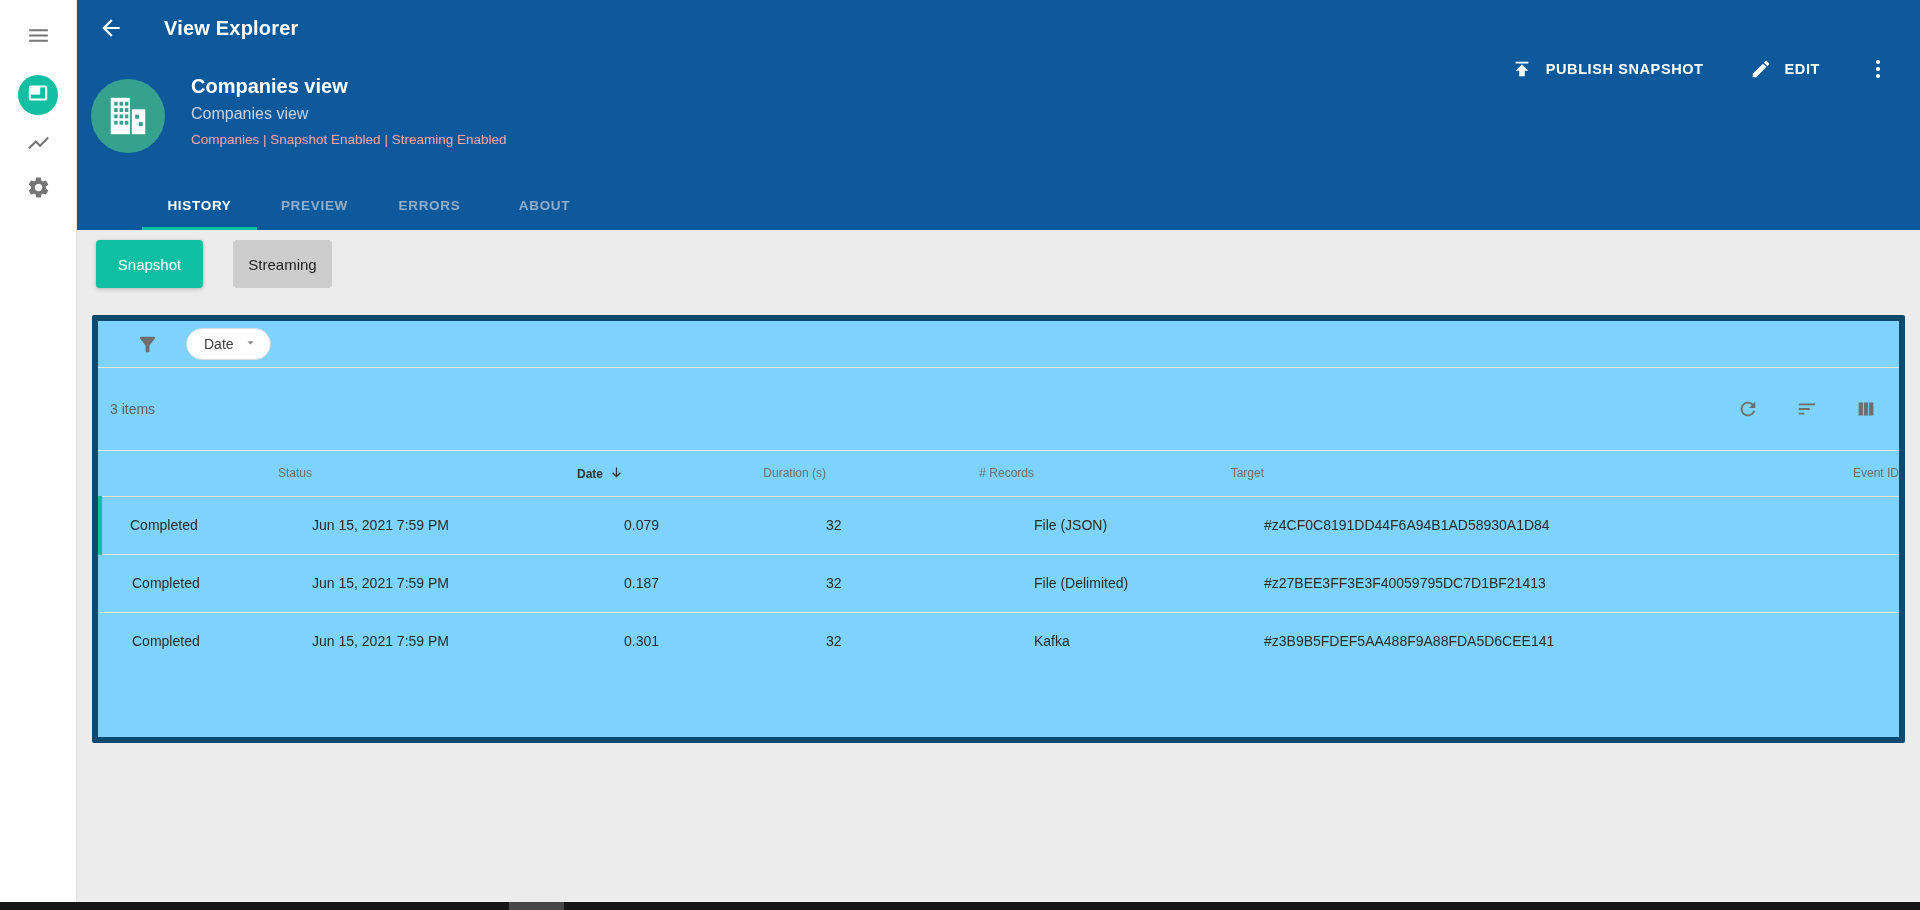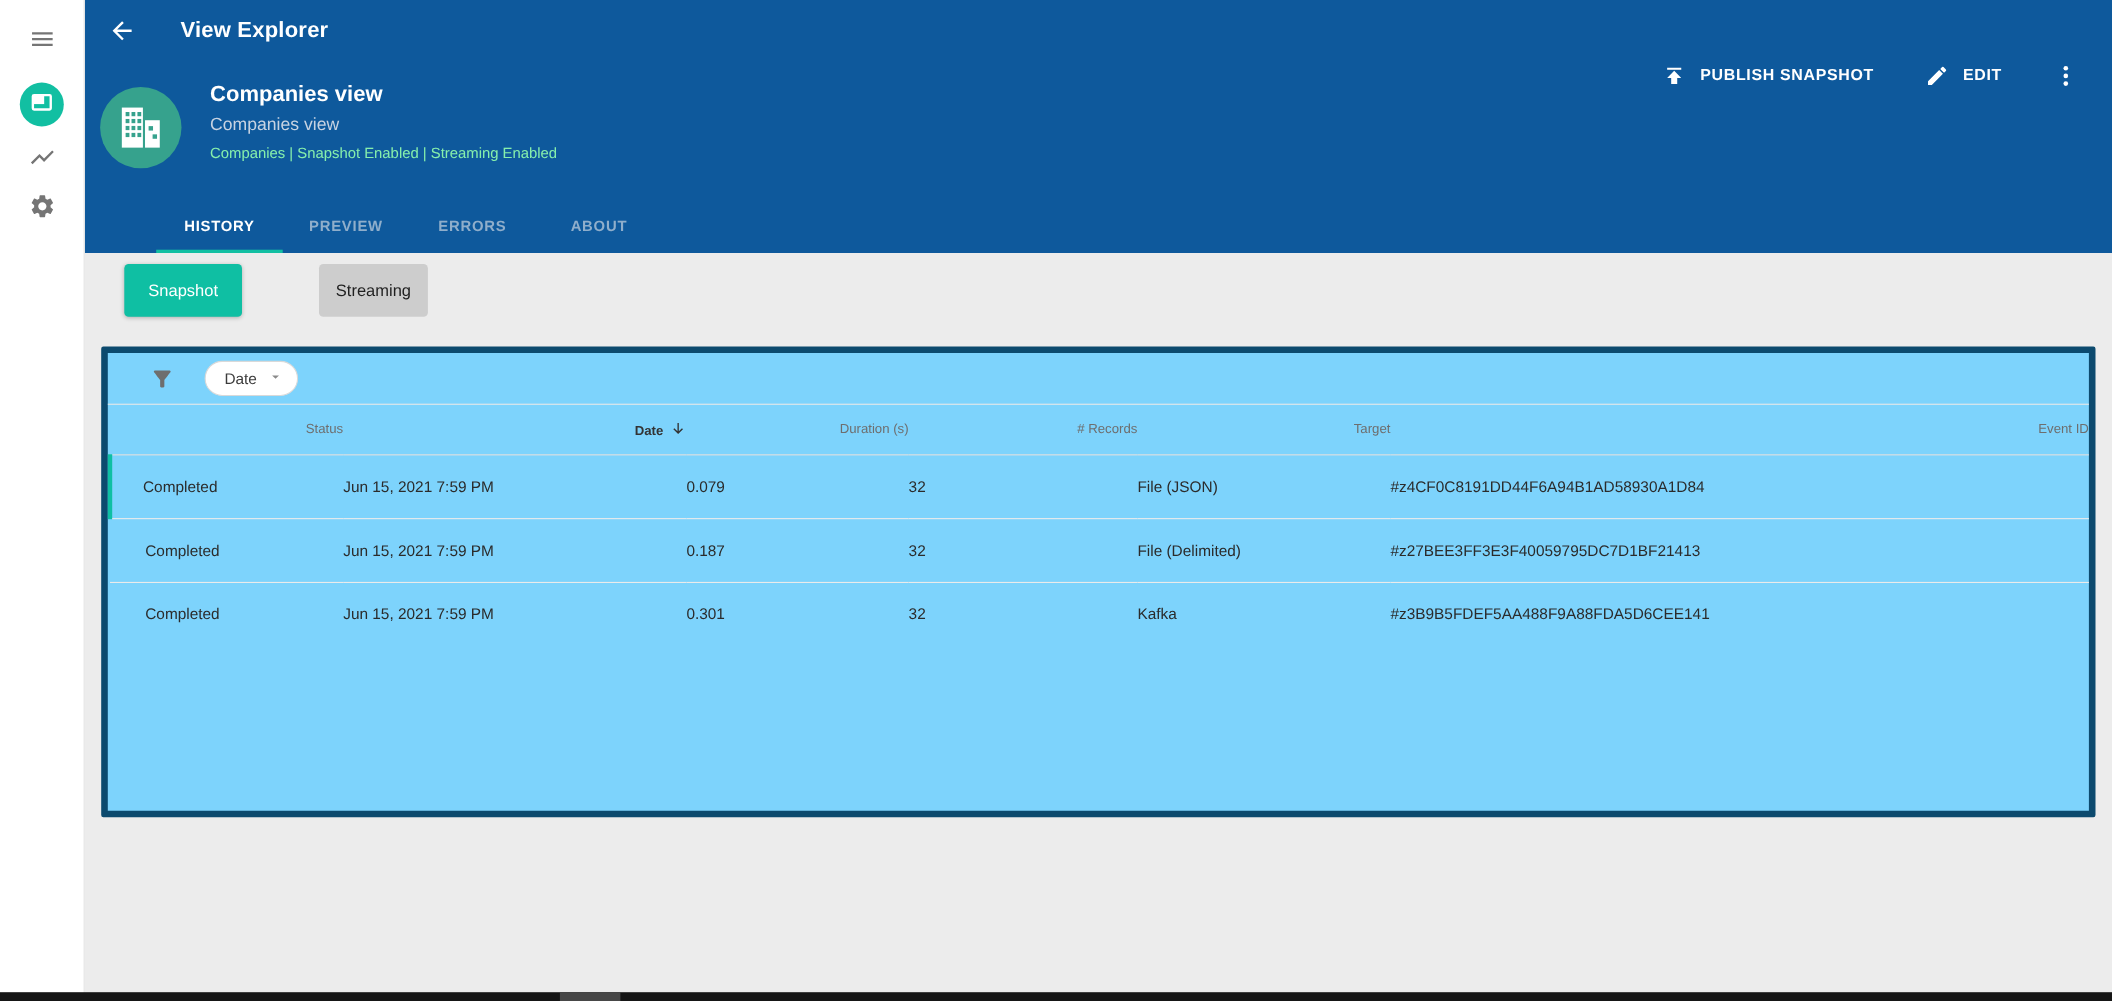--- a/index.html
+++ b/index.html
@@ -26,39 +26,39 @@
   .back-btn { background:none; border:none; color:#fff; width:26px; height:26px; cursor:pointer; padding:0; }
   .back-btn svg { width:26px; height:26px; display:block; }
   .app-title { font-size:20px; font-weight:bold; margin-left:40px; letter-spacing:0.2px; }
 
   .profile { position:absolute; left:14px; top:79px; display:flex; }
   .avatar { width:74px; height:74px; border-radius:50%; background:#36A28D; display:flex; align-items:center; justify-content:center; flex:none; }
   .avatar svg { width:46px; height:46px; }
   .ptext { margin-left:26px; margin-top:-6px; }
   .view-title { font-size:20px; font-weight:bold; line-height:26px; }
   .view-sub { font-size:16px; line-height:25px; color:#C7D3E2; margin-top:2px; }
-  .view-meta { font-size:13.5px; line-height:20px; color:#86efac; margin-top:4px; }
+  .view-meta { font-size:13.5px; line-height:20px; color:#fca5a5; margin-top:4px; }
 
   .actions { position:absolute; top:57px; right:30px; display:flex; align-items:center; }
   .act { display:flex; align-items:center; gap:13px; background:none; border:none; color:#fff;
          font-family:inherit; font-size:14.5px; font-weight:bold; letter-spacing:0.6px; cursor:pointer; }
   .act svg { width:22px; height:22px; display:block; }
   .act + .act { margin-left:46px; }
   .dots { margin-left:40px; }
   .dots svg { width:24px; height:24px; }
 
   .tabs { position:absolute; left:65px; bottom:0; display:flex; height:48px; }
   .tab { width:115px; text-align:center; line-height:48px; font-size:13.5px; font-weight:bold;
          letter-spacing:0.7px; color:#8FAECB; cursor:pointer; position:relative; }
   .tab.active { color:#FFFFFF; }
   .tab.active::after { content:""; position:absolute; left:0; right:0; bottom:0; height:3px; background:#12BFA2; }
 
   
   .content { flex:1; padding:10px 15px 0; }
-  .toggles { display:flex; margin-left:21px;gap:40px; }
+  .toggles { display:flex; margin-left:4px; }
   .tgl { height:48px; border:none; border-radius:4px; font-family:inherit; font-size:15px; cursor:pointer; }
   .tgl-on { width:107px; background:#0FBFA3; color:#fff; box-shadow:0 1px 4px rgba(0,0,0,0.25); }
   .tgl-off { width:99px; background:#CDCDCD; color:#1F1F1F; margin-left:30px; }
 
   .card { margin-top:27px; background:#7dd3fc; border:6px solid #0c4a6e; border-radius:2px; height:428px; }
 
   .filter-row { height:47px; display:flex; align-items:center; padding-left:38px; border-bottom:1px solid #E8E8E8; }
   .funnel { width:23px; height:23px; color:#6E6E6E; cursor:pointer; }
   .funnel svg { width:100%; height:100%; display:block; }
   .chip { margin-left:27px; height:32px; padding:0 12px 0 17px; border:1px solid #D9D9D9; border-radius:16px;
@@ -227,20 +227,40 @@
           <button class="chip">
             <span>Date</span>
             <span>
               <svg viewBox="0 0 24 24" fill="currentColor" width="15" height="15">
                   <path d="M7 10l5 5 5-5z"></path>
                 </svg>
             </span>
           </button>
         </div>
 
+        <div class="toolbar">
+          <span class="count">3 items</span>
+          <span class="tools">
+            <span class="tool">
+              <svg viewBox="0 0 24 24" fill="currentColor">
+                  <path d="M17.65 6.35A7.96 7.96 0 0 0 12 4c-4.42 0-7.99 3.58-7.99 8s3.57 8 7.99 8c3.73 0 6.84-2.55 7.73-6h-2.08A5.99 5.99 0 0 1 12 18c-3.31 0-6-2.69-6-6s2.69-6 6-6c1.66 0 3.14.69 4.22 1.78L13 11h7V4l-2.35 2.35z"></path>
+                </svg>
+            </span>
+            <span class="tool">
+              <svg viewBox="0 0 24 24" fill="currentColor">
+                  <path d="M3 6h18v2H3zM3 11h12v2H3zM3 16h6v2H3z"></path>
+                </svg>
+            </span>
+            <span class="tool">
+              <svg viewBox="0 0 24 24" fill="currentColor">
+                  <path d="M4 5h4.6v14H4zM9.7 5h4.6v14H9.7zM15.4 5H20v14h-4.6z"></path>
+                </svg>
+            </span>
+          </span>
+        </div>
 
         <table>
           <colgroup>
               <col class="c1">
               <col class="c2">
               <col class="c3">
               <col class="c4">
               <col class="c5">
               <col>
             </colgroup>

